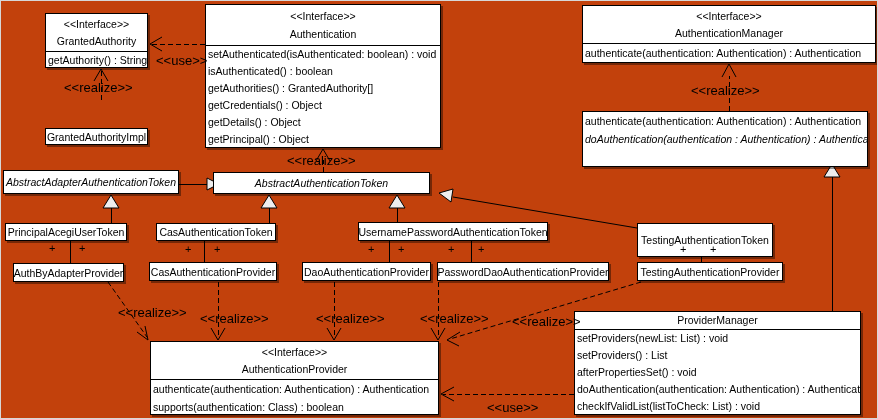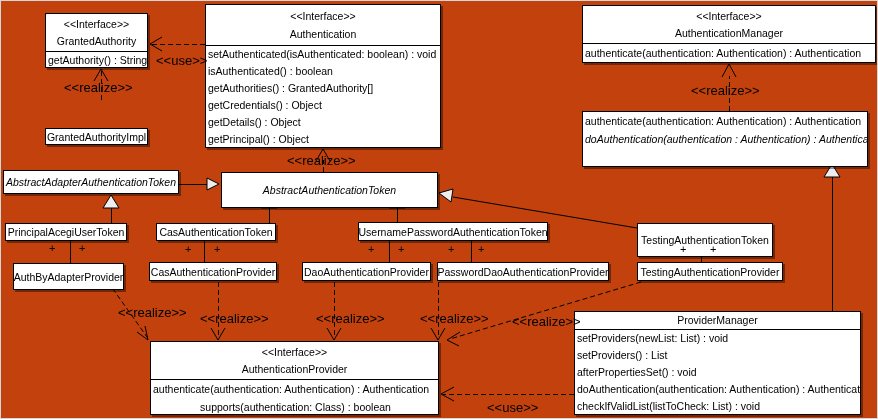--- a/index.html
+++ b/index.html
@@ -150,41 +150,41 @@
 
   <div class="cls" style="left:581px;top:110px;width:286px;height:56px;">
     <div class="mrow" style="height:18px;line-height:18px;">authenticate(authentication: Authentication) : Authentication</div>
     <div class="mrow it" style="height:18px;line-height:18px;">doAuthentication(authentication : Authentication) : Authentication</div>
   </div>
 
   <div class="cls" style="left:2px;top:169px;width:176px;height:24px;">
     <div class="nmonly it">AbstractAdapterAuthenticationToken</div>
   </div>
 
-  <div class="cls" style="left:220px;top:171px;width:217px;height:36px;">
+  <div class="cls" style="left:212px;top:171px;width:217px;height:22px;">
     <div class="nmonly it">AbstractAuthenticationToken</div>
   </div>
 
   <div class="cls" style="left:4px;top:222px;width:122px;height:18px;">
     <div class="nmonly">PrincipalAcegiUserToken</div>
   </div>
 
   <div class="cls" style="left:155px;top:222px;width:120px;height:18px;">
     <div class="nmonly">CasAuthenticationToken</div>
   </div>
 
   <div class="cls" style="left:357px;top:221px;width:190px;height:19px;">
     <div class="nmonly">UsernamePasswordAuthenticationToken</div>
   </div>
 
   <div class="cls" style="left:636px;top:222px;width:136px;height:34px;">
     <div class="nmonly">TestingAuthenticationToken</div>
   </div>
 
-  <div class="cls" style="left:12px;top:262px;width:111px;height:27px;">
+  <div class="cls" style="left:12px;top:262px;width:111px;height:19px;">
     <div class="nmonly">AuthByAdapterProvider</div>
   </div>
 
   <div class="cls" style="left:148px;top:261px;width:128px;height:19px;">
     <div class="nmonly">CasAuthenticationProvider</div>
   </div>
 
   <div class="cls" style="left:301px;top:261px;width:129px;height:19px;">
     <div class="nmonly">DaoAuthenticationProvider</div>
   </div>
@@ -196,21 +196,21 @@
   <div class="cls" style="left:636px;top:261px;width:146px;height:19px;">
     <div class="nmonly">TestingAuthenticationProvider</div>
   </div>
 
   <div class="cls" style="left:149px;top:340px;width:289px;height:74px;">
     <div class="hdr hdr2">
       <div>&lt;&lt;Interface&gt;&gt;</div>
       <div>AuthenticationProvider</div>
     </div>
     <div class="mrow" style="height:18px;line-height:18px;">authenticate(authentication: Authentication) : Authentication</div>
-    <div class="mrow" style="height:18px;line-height:18px;text-align:center;">supports(authentication: Class) : boolean</div>
+    <div class="mrow" style="height:18px;line-height:18px;">supports(authentication: Class) : boolean</div>
   </div>
 
   <div class="cls" style="left:573px;top:310px;width:287px;height:104px;">
     <div class="hdr hdr1">ProviderManager</div>
     <div class="mrow">setProviders(newList: List) : void</div>
     <div class="mrow">setProviders() : List</div>
     <div class="mrow">afterPropertiesSet() : void</div>
     <div class="mrow">doAuthentication(authentication: Authentication) : Authentication</div>
     <div class="mrow">checkIfValidList(listToCheck: List) : void</div>
   </div>

